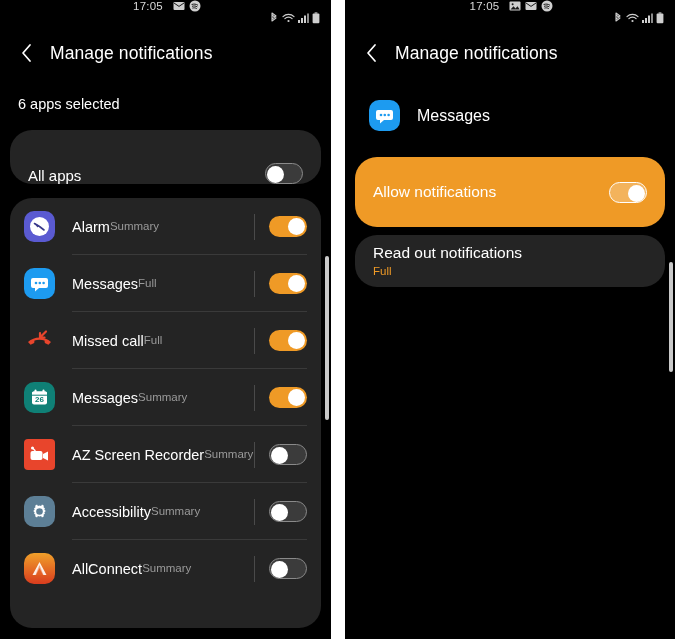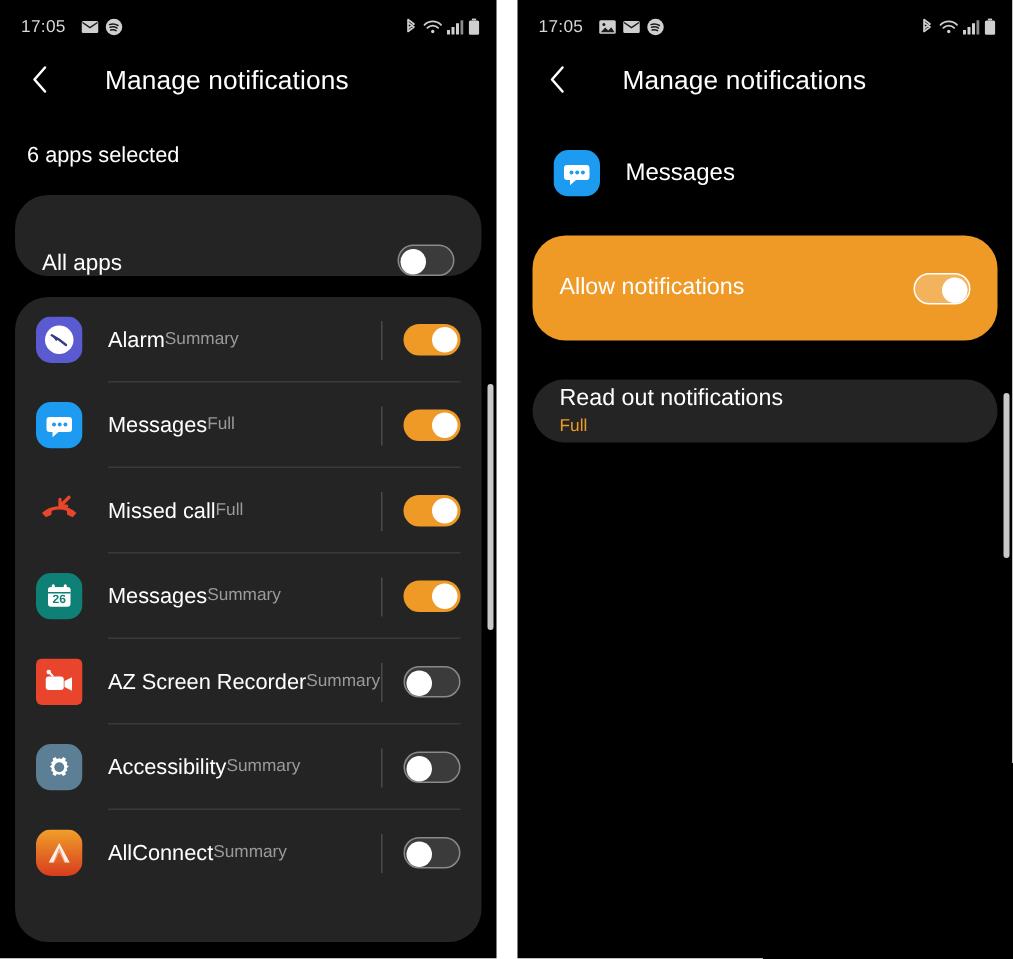--- a/index.html
+++ b/index.html
@@ -22,38 +22,38 @@
     flex: 0 0 auto;
   }
   .phone.left  { width: 331px; }
   .gap         { width: 14px; background: #ffffff; flex: 0 0 auto; }
   .phone.right { width: 330px; }
 
   
   .statusbar {
     height: 24px;
     display: flex;
-    align-items: flex-end;
+    align-items: center;
     padding: 0 11px 0 14px;
     color: #d8d8d8;
     font-size: 11.5px;
     letter-spacing: .2px;
+    flex-direction: column;
   }
   .statusbar .clock { margin-right: 6px; }
   .sb-left  { display: flex; align-items: center; gap: 4px; }
   .sb-right { margin-left: auto; display: flex; align-items: center; gap: 3px; }
   .sb-ico { display: inline-flex; align-items: center; }
 
   
   .titlebar {
     display: flex;
     align-items: center;
     padding: 12px 0 0 14px;
     height: 46px;
-    gap: 20px;
   }
   .back {
     width: 26px; height: 26px;
     display: flex; align-items: center; justify-content: center;
     color: #ffffff;
     flex: 0 0 auto;
   }
   .title {
     color: #ffffff;
     font-size: 17.5px;
@@ -169,22 +169,22 @@
     margin-top: 26px;
     background: #ef9a26;
     height: 70px;
     display: flex;
     align-items: center;
     padding: 0 18px;
   }
   .card.allow .label { color: #ffffff; font-size: 15.5px; }
 
   .card.readout {
-    margin-top: 26px;
-    height: 42px;
+    margin-top: 8px;
+    height: 52px;
     display: flex;
     flex-direction: column;
     justify-content: center;
     padding: 0 18px;
   }
   .card.readout .label { color: #ffffff; font-size: 15.5px; line-height: 19px; }
   .card.readout .sub   { color: #ef9a26; font-size: 11.5px; line-height: 15px; margin-top: 2px; }
 
   
   .scrollbar {

